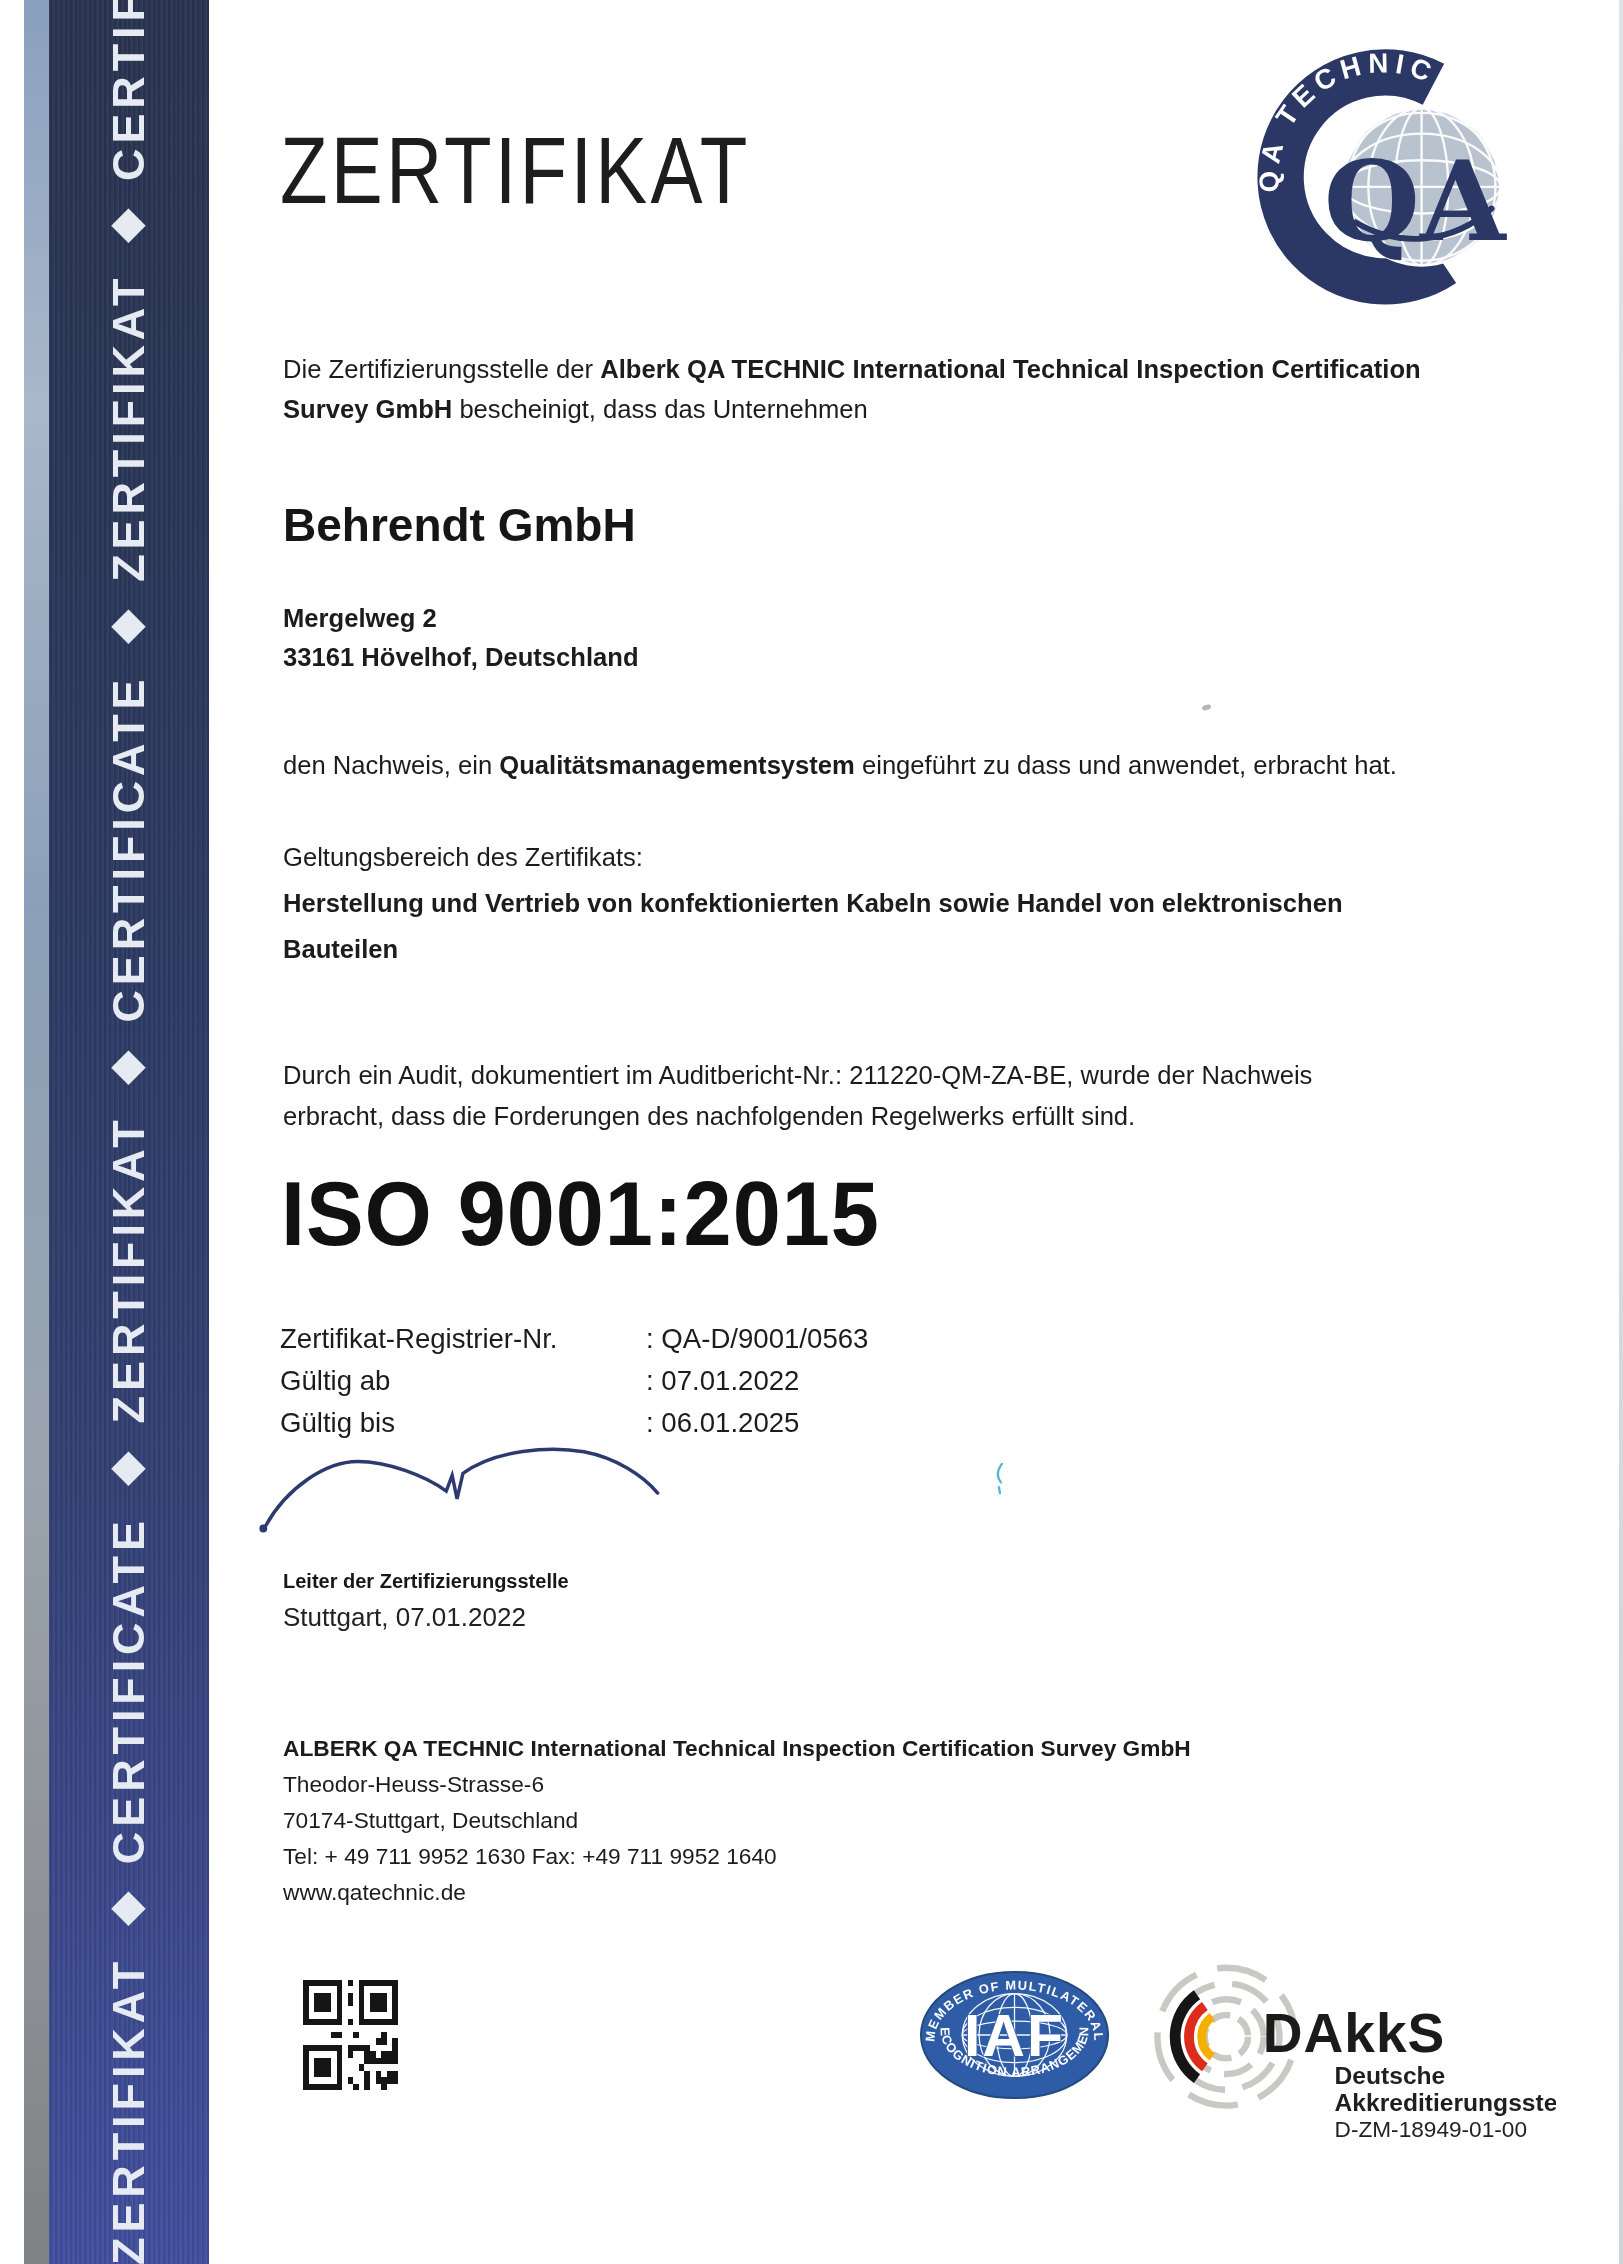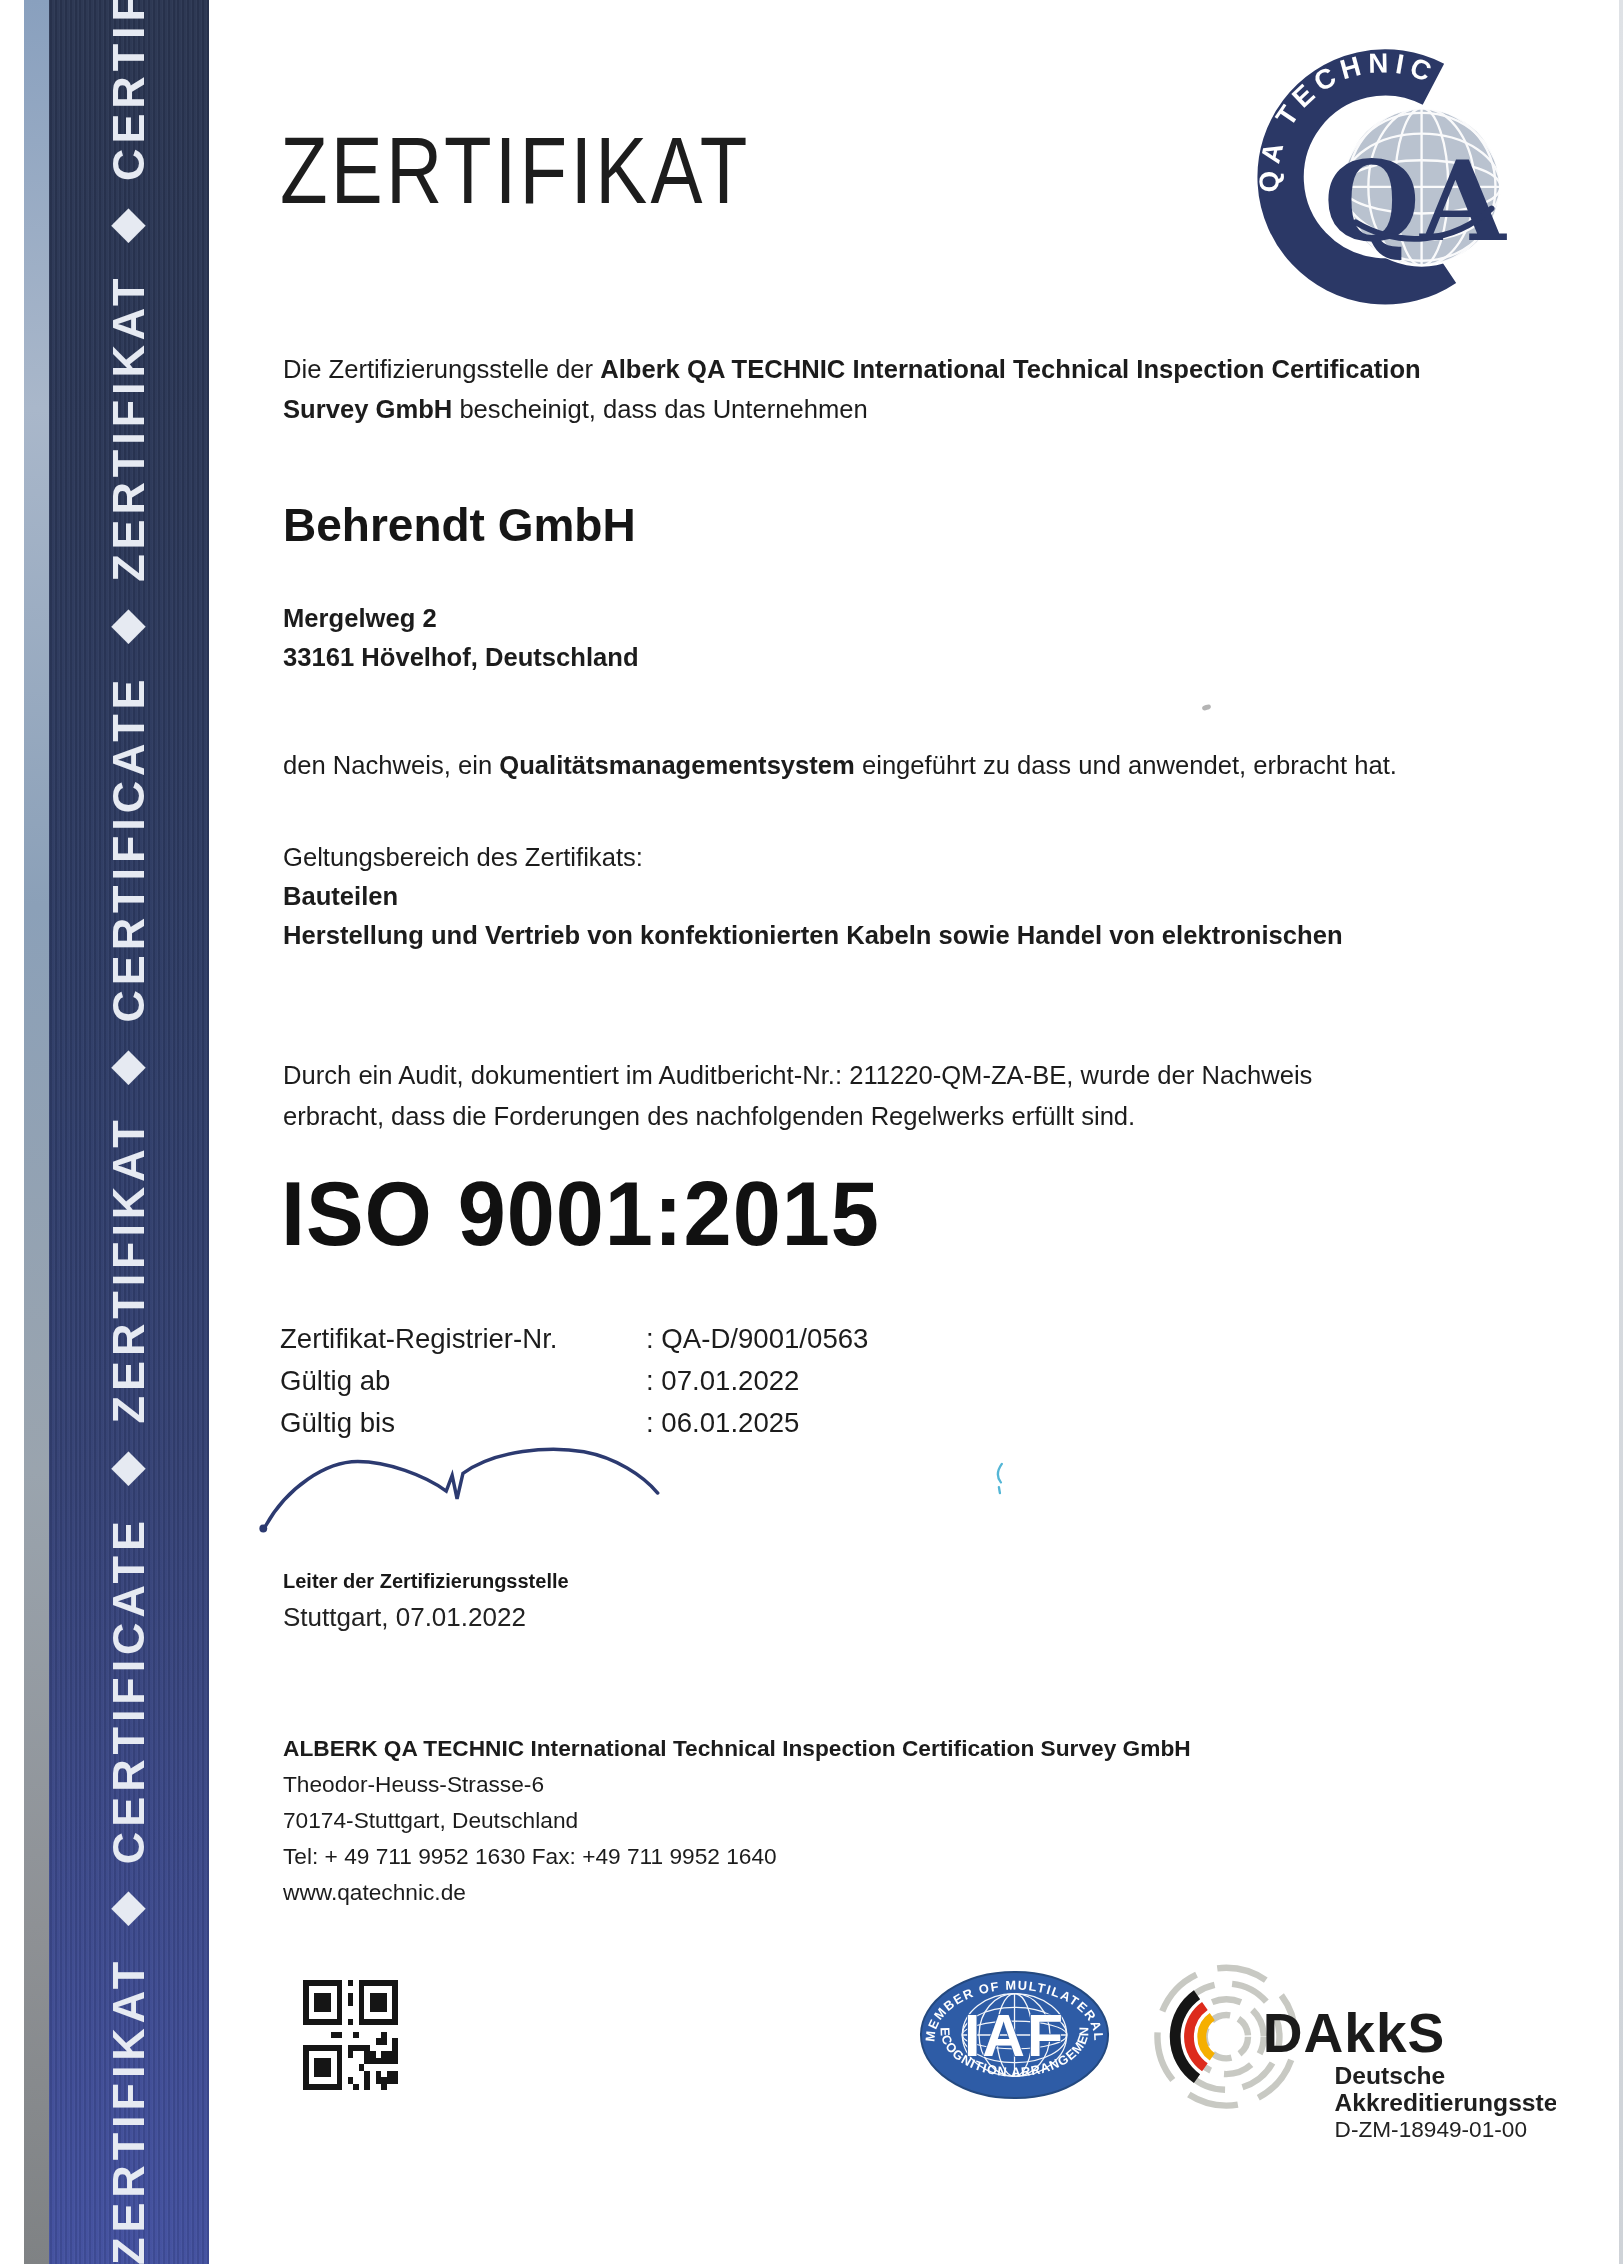--- a/index.html
+++ b/index.html
@@ -33,21 +33,21 @@
   }
   
   .title {
     position:absolute; left:280px; top:116px; margin:0;
     font-size:95px; font-weight:400; letter-spacing:3.9px; color:#1d1d1d;
     transform:scaleX(0.82); transform-origin:left top; white-space:nowrap;
   }
   .qa-logo { position:absolute; left:1249px; top:39px; width:288px; height:274px; }
   
   .para { position:absolute; left:283px; font-size:25.6px; line-height:40px; color:#1c1c1c; }
-  .para b, .bold { font-weight:700; }
+  .para b, .bold { font-weight:700;margin-top:7px; }
   .intro        { top:349px; }
   .company-name { position:absolute; left:283px; top:498px; font-size:46px; font-weight:700; color:#161616; }
   .address      { top:599px; line-height:39px;font-weight:bold; }
   .statement    { top:745px; }
   .scope        { top:838px; line-height:39px; }
   .audit        { top:1055px; line-height:41px; }
   .iso {
     position:absolute; left:281px; top:1162px; margin:0;
     font-size:91px; font-weight:700; letter-spacing:1px; color:#111;
     transform:scaleX(0.95); transform-origin:left top; white-space:nowrap;
@@ -118,22 +118,22 @@
     <div>Mergelweg 2</div>
     <div>33161 Hövelhof, Deutschland</div>
   </div>
 
   <div class="para statement">
     <span>den Nachweis, ein </span><b>Qualitätsmanagementsystem</b><span> eingeführt zu dass und anwendet, erbracht hat.</span>
   </div>
 
   <div class="para scope">
     <div>Geltungsbereich des Zertifikats:</div>
+    <div class="bold">Herstellung und Vertrieb von konfektionierten Kabeln sowie Handel von elektronischen</div>
     <div class="bold">Bauteilen</div>
-    <div class="bold">Herstellung und Vertrieb von konfektionierten Kabeln sowie Handel von elektronischen</div>
   </div>
 
   <div class="para audit">
     <div>Durch ein Audit, dokumentiert im Auditbericht-Nr.: 211220-QM-ZA-BE, wurde der Nachweis</div>
     <div>erbracht, dass die Forderungen des nachfolgenden Regelwerks erfüllt sind.</div>
   </div>
 
   <h2 class="iso">ISO 9001:2015</h2>
 
   <div class="registry">

